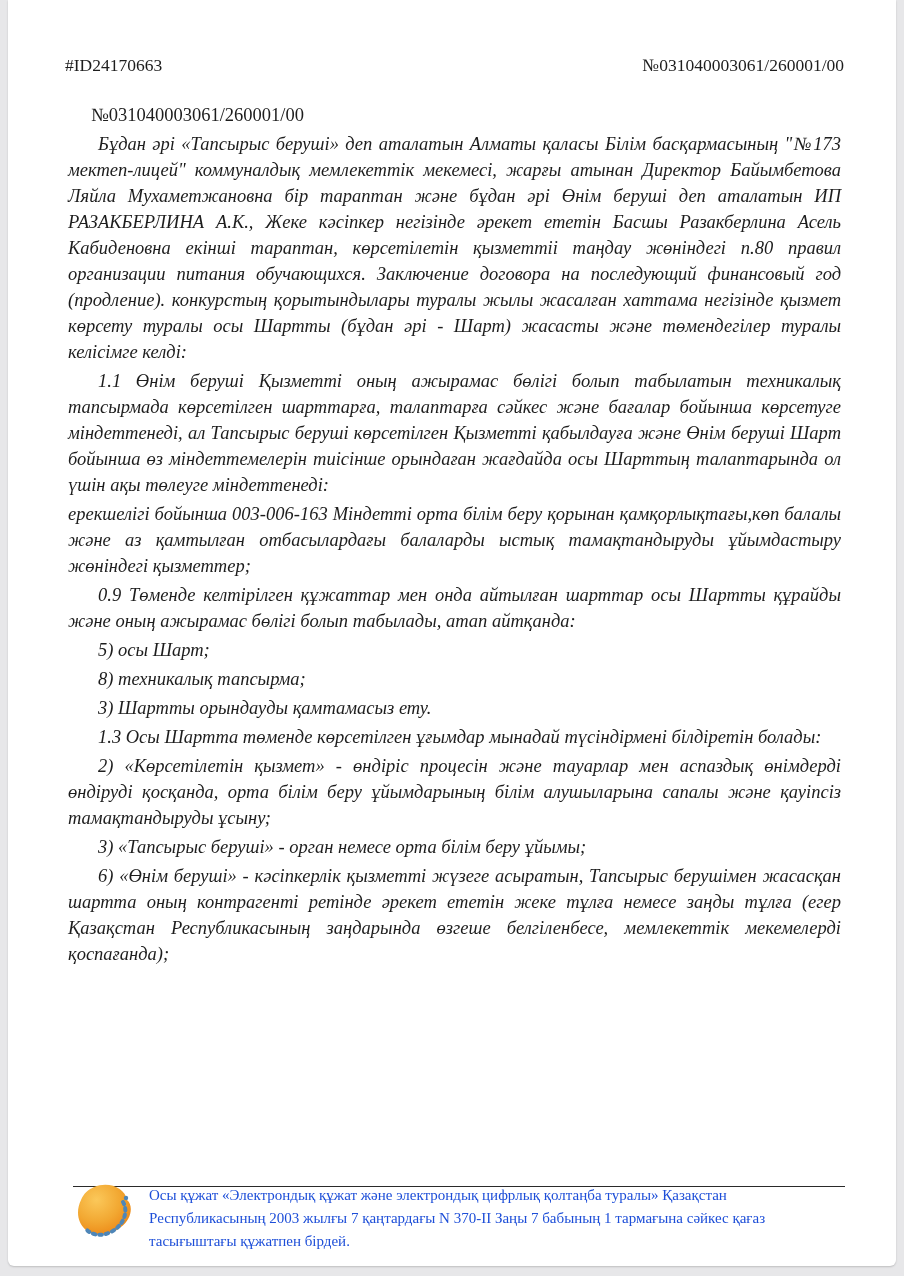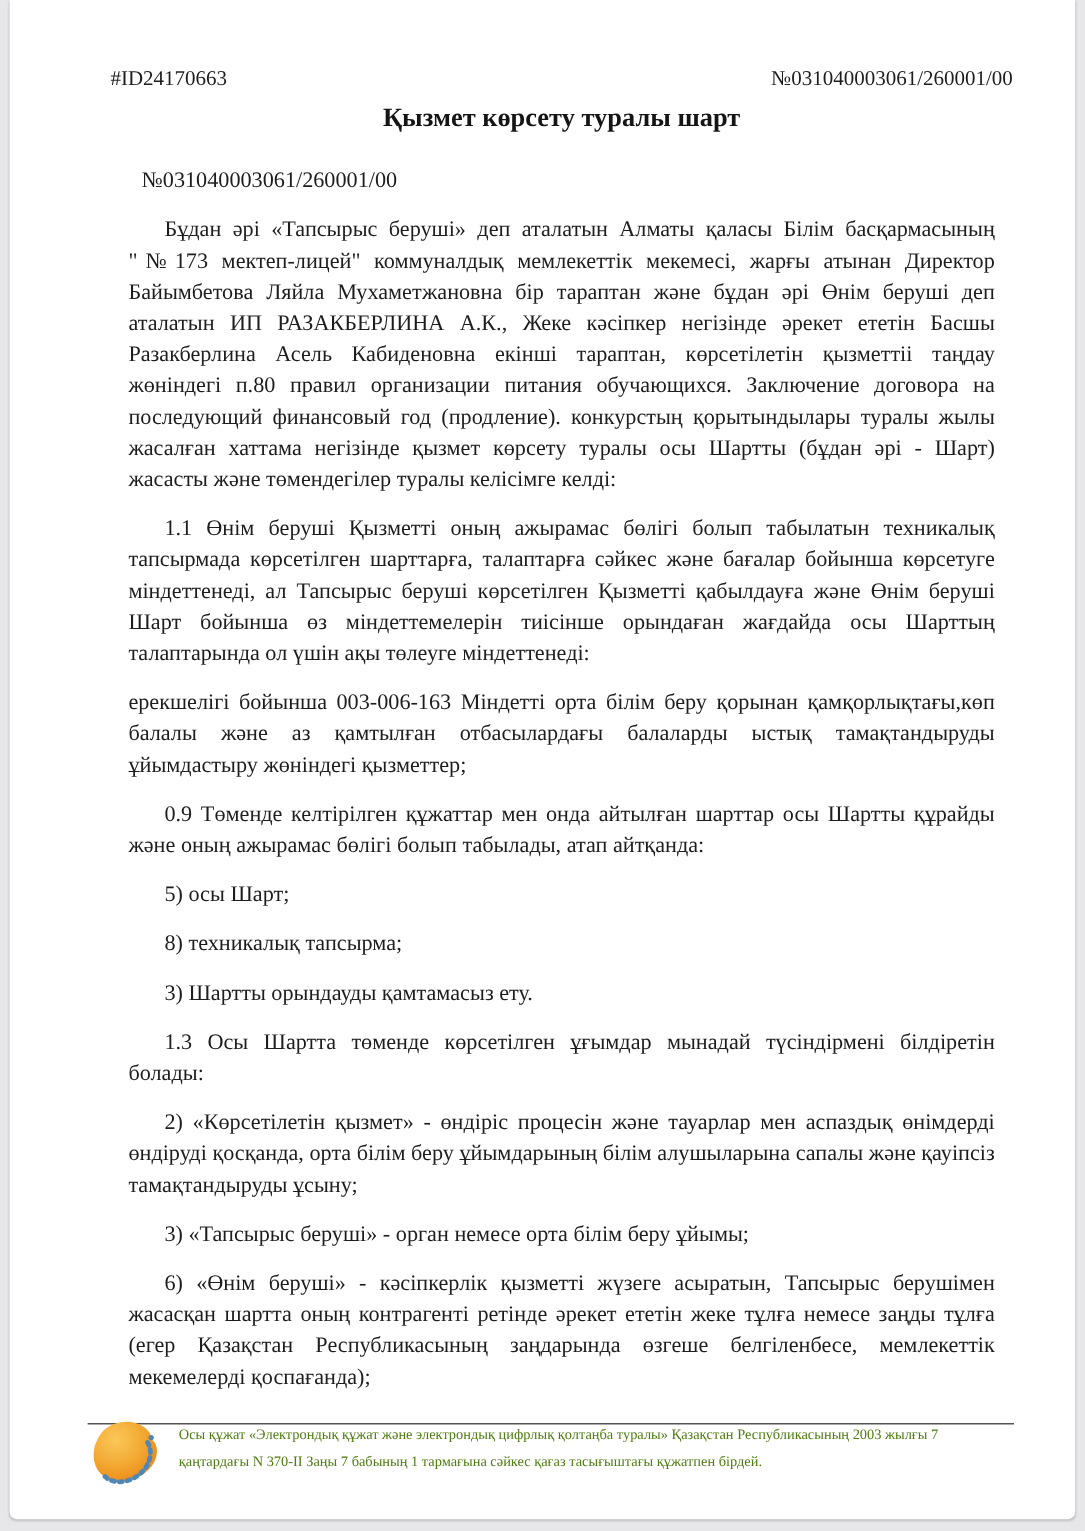--- a/index.html
+++ b/index.html
@@ -13,21 +13,21 @@
     position: absolute;
     left: 8px; top: 0;
     width: 888px; height: 1266px;
     background: #ffffff;
     border-radius: 0 0 6px 6px;
     box-shadow: 0 1px 2px rgba(0,0,0,0.18);
     overflow: hidden;
   }
   .content {
     position: relative;
-    padding: 54px 52px 0 84px;
+    padding: 54px 52px 0 57px;
     color: #1d1d1d;
   }
   .header-row {
     display: flex;
     justify-content: space-between;
     font-size: 17.5px;
     line-height: 22px;
   }
   .doc-title {
     margin: 8px 0 0 0;
@@ -37,25 +37,26 @@
     font-weight: bold;
     color: #151515;
   }
   .doc-number {
     margin: 26px 0 0 0;
     font-size: 18.5px;
     line-height: 26px;
     text-indent: 26px;
   }
   p.body {
-    margin: 15px;
+    margin: 3px;
     font-size: 18.5px;
     line-height: 26px;
     text-align: justify;
     text-justify: inter-word;
+    font-style: italic;
   }
   p.indent { text-indent: 30px; }
   .mt-intro  { margin-top: 24px; }
   .mt-sm     { margin-top: 8px; }
   .mt-md     { margin-top: 12px; }
   .mt-item   { margin-top: 14px; }
   .section-heading {
     margin: 4px 0 0 0;
     text-align: center;
     font-size: 19px;
@@ -78,38 +79,37 @@
     display: flex;
     align-items: flex-start;
   }
   .stamp-icon-wrap {
     flex: 0 0 72px;
     margin-top: 2px;
   }
   .stamp-text {
     margin: 4px 0 0 4px;
     width: 660px;
-    font-size: 12px;
+    font-size: 15px;
     line-height: 23px;
-    color: #4d7c0f;
+    color: #1d4ed8;
     text-align: left;
   }
 </style>
 </head>
 <body>
 
 <div class="page">
   <div class="content">
 
     <div class="header-row">
       <span>#ID24170663</span>
       <span>№031040003061/260001/00</span>
     </div>
 
-    <h1 class="doc-title">Қызмет көрсету туралы шарт</h1>
 
     <p class="doc-number">№031040003061/260001/00</p>
 
     <p class="body indent mt-intro">Бұдан әрі «Тапсырыс беруші» деп аталатын Алматы қаласы Білім басқармасының "№173 мектеп-лицей" коммуналдық мемлекеттік мекемесі, жарғы атынан Директор Байымбетова Ляйла Мухаметжановна бір тараптан және бұдан әрі Өнім беруші деп аталатын ИП РАЗАКБЕРЛИНА А.К., Жеке кәсіпкер негізінде әрекет ететін Басшы Разакберлина Асель Кабиденовна екінші тараптан, көрсетілетін қызметтіі таңдау жөніндегі п.80 правил организации питания обучающихся. Заключение договора на последующий финансовый год (продление). конкурстың қорытындылары туралы жылы жасалған хаттама негізінде қызмет көрсету туралы осы Шартты (бұдан әрі - Шарт) жасасты және төмендегілер туралы келісімге келді:</p>
 
 
     <p class="body indent mt-md">1.1 Өнім беруші Қызметті оның ажырамас бөлігі болып табылатын техникалық тапсырмада көрсетілген шарттарға, талаптарға сәйкес және бағалар бойынша көрсетуге міндеттенеді, ал Тапсырыс беруші көрсетілген Қызметті қабылдауға және Өнім беруші Шарт бойынша өз міндеттемелерін тиісінше орындаған жағдайда осы Шарттың талаптарында ол үшін ақы төлеуге міндеттенеді:</p>
 
     <p class="body">ерекшелігі бойынша 003-006-163 Міндетті орта білім беру қорынан қамқорлықтағы,көп балалы және аз қамтылған отбасылардағы балаларды ыстық тамақтандыруды ұйымдастыру жөніндегі қызметтер;</p>
 

